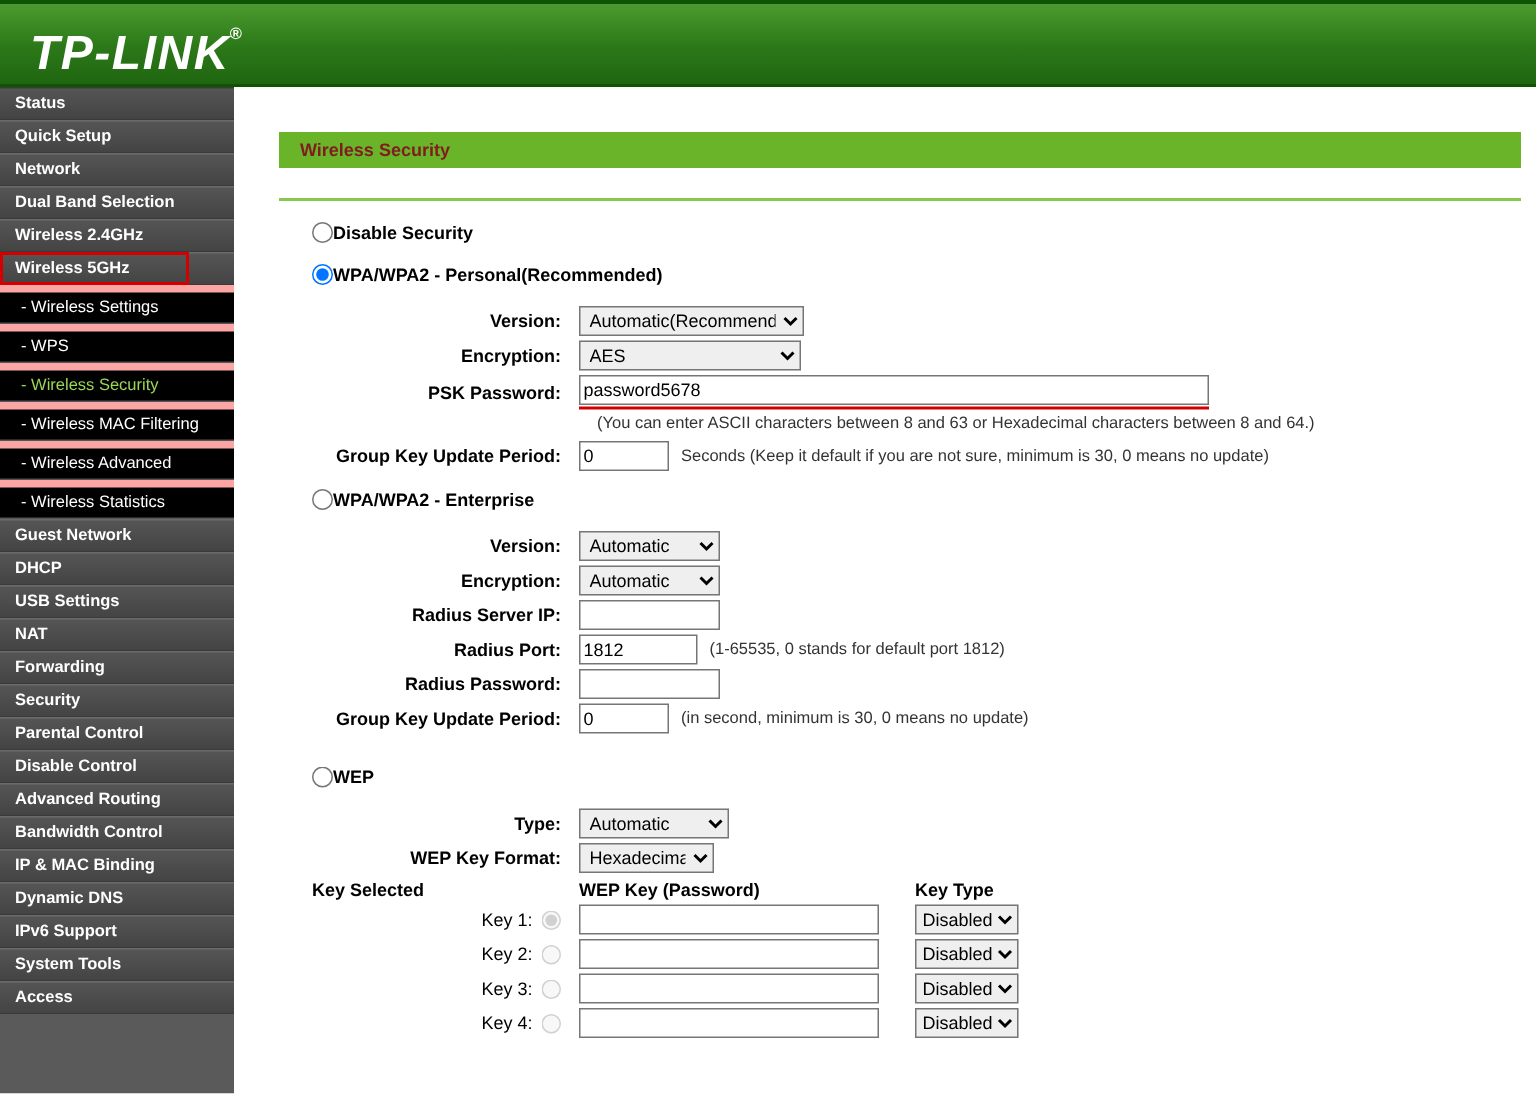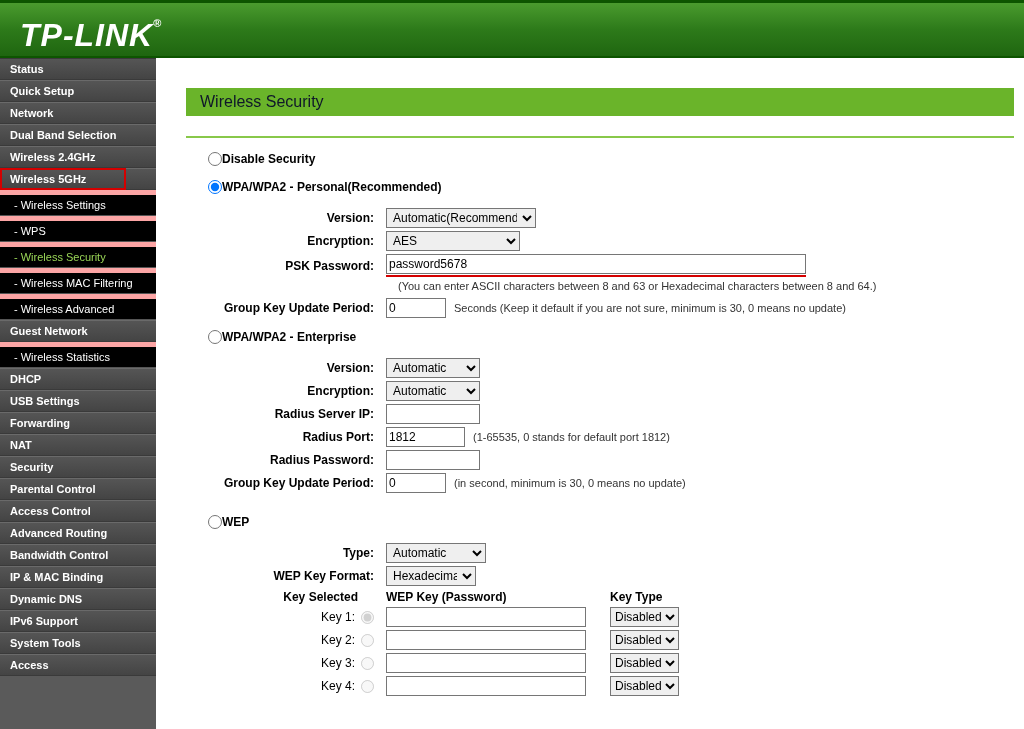--- a/index.html
+++ b/index.html
@@ -63,23 +63,23 @@
   border: 2px solid #d40000;
   pointer-events: none;
 }
 
 .main {
   flex: 1;
   padding: 30px 10px 10px 30px;
 }
 .section-title {
   background: #6ab42a;
-  color: #0f172a;
-  font-size: 16px;
-  font-weight: normal;
+  color: #7f1d1d;
+  font-size: 12px;
+  font-weight: bold;
   padding: 5px 14px;
 }
 hr.sep {
   border: none;
   border-top: 2px solid #88c84a;
   margin: 20px 0 14px 0;
 }
 
 .opt-row {
   display: flex;
@@ -122,21 +122,21 @@
   display: inline-block;
   padding-bottom: 1px;
 }
 
 .wep-header {
   display: flex;
   margin: 4px 0 3px 22px;
   font-weight: bold;
   font-size: 12px;
 }
-.wep-header .c1 { width: 178px; text-align: right; padding-right: 28px; }
+.wep-header .c1 { width: 178px; text-align: left; padding-right: 4px; }
 .wep-header .c2 { width: 224px; }
 .wep-header .c3 { }
 
 .wep-row {
   display: flex;
   align-items: center;
   margin: 3px 0 3px 22px;
 }
 .wep-row .c1 { width: 178px; text-align: right; padding-right: 12px; font-size: 12px; display:flex; justify-content:flex-end; align-items:center; gap:6px;}
 .wep-row .c2 { width: 224px; }
@@ -156,29 +156,29 @@
       <a class="nav-item">Quick Setup</a>
       <a class="nav-item">Network</a>
       <a class="nav-item">Dual Band Selection</a>
       <a class="nav-item">Wireless 2.4GHz</a>
       <a class="nav-item highlighted">Wireless 5GHz</a>
       <a class="nav-item sub">- Wireless Settings</a>
       <a class="nav-item sub">- WPS</a>
       <a class="nav-item sub active">- Wireless Security</a>
       <a class="nav-item sub">- Wireless MAC Filtering</a>
       <a class="nav-item sub">- Wireless Advanced</a>
+      <a class="nav-item sub">- Wireless Statistics</a>
       <a class="nav-item">Guest Network</a>
-      <a class="nav-item sub">- Wireless Statistics</a>
       <a class="nav-item">DHCP</a>
       <a class="nav-item">USB Settings</a>
+      <a class="nav-item">NAT</a>
       <a class="nav-item">Forwarding</a>
-      <a class="nav-item">NAT</a>
       <a class="nav-item">Security</a>
       <a class="nav-item">Parental Control</a>
-      <a class="nav-item">Access Control</a>
+      <a class="nav-item">Disable Control</a>
       <a class="nav-item">Advanced Routing</a>
       <a class="nav-item">Bandwidth Control</a>
       <a class="nav-item">IP &amp; MAC Binding</a>
       <a class="nav-item">Dynamic DNS</a>
       <a class="nav-item">IPv6 Support</a>
       <a class="nav-item">System Tools</a>
       <a class="nav-item">Access</a>
     </div>
 
   <div class="main">
@@ -196,21 +196,21 @@
     </div>
     <div class="form-row">
       <div class="form-label">Version:</div>
       <div class="form-ctl">
           <select style="width:150px"><option>Automatic(Recommended)</option></select>
         </div>
     </div>
     <div class="form-row">
       <div class="form-label">Encryption:</div>
       <div class="form-ctl">
-          <select style="width:134px"><option>AES</option></select>
+          <select style="width:148px"><option>AES</option></select>
         </div>
     </div>
     <div class="form-row">
       <div class="form-label">PSK Password:</div>
       <div class="form-ctl">
         <span class="underline-red">
           <input type="text" class="psk-input" value="password5678" style="">
         </span>
       </div>
     </div>

